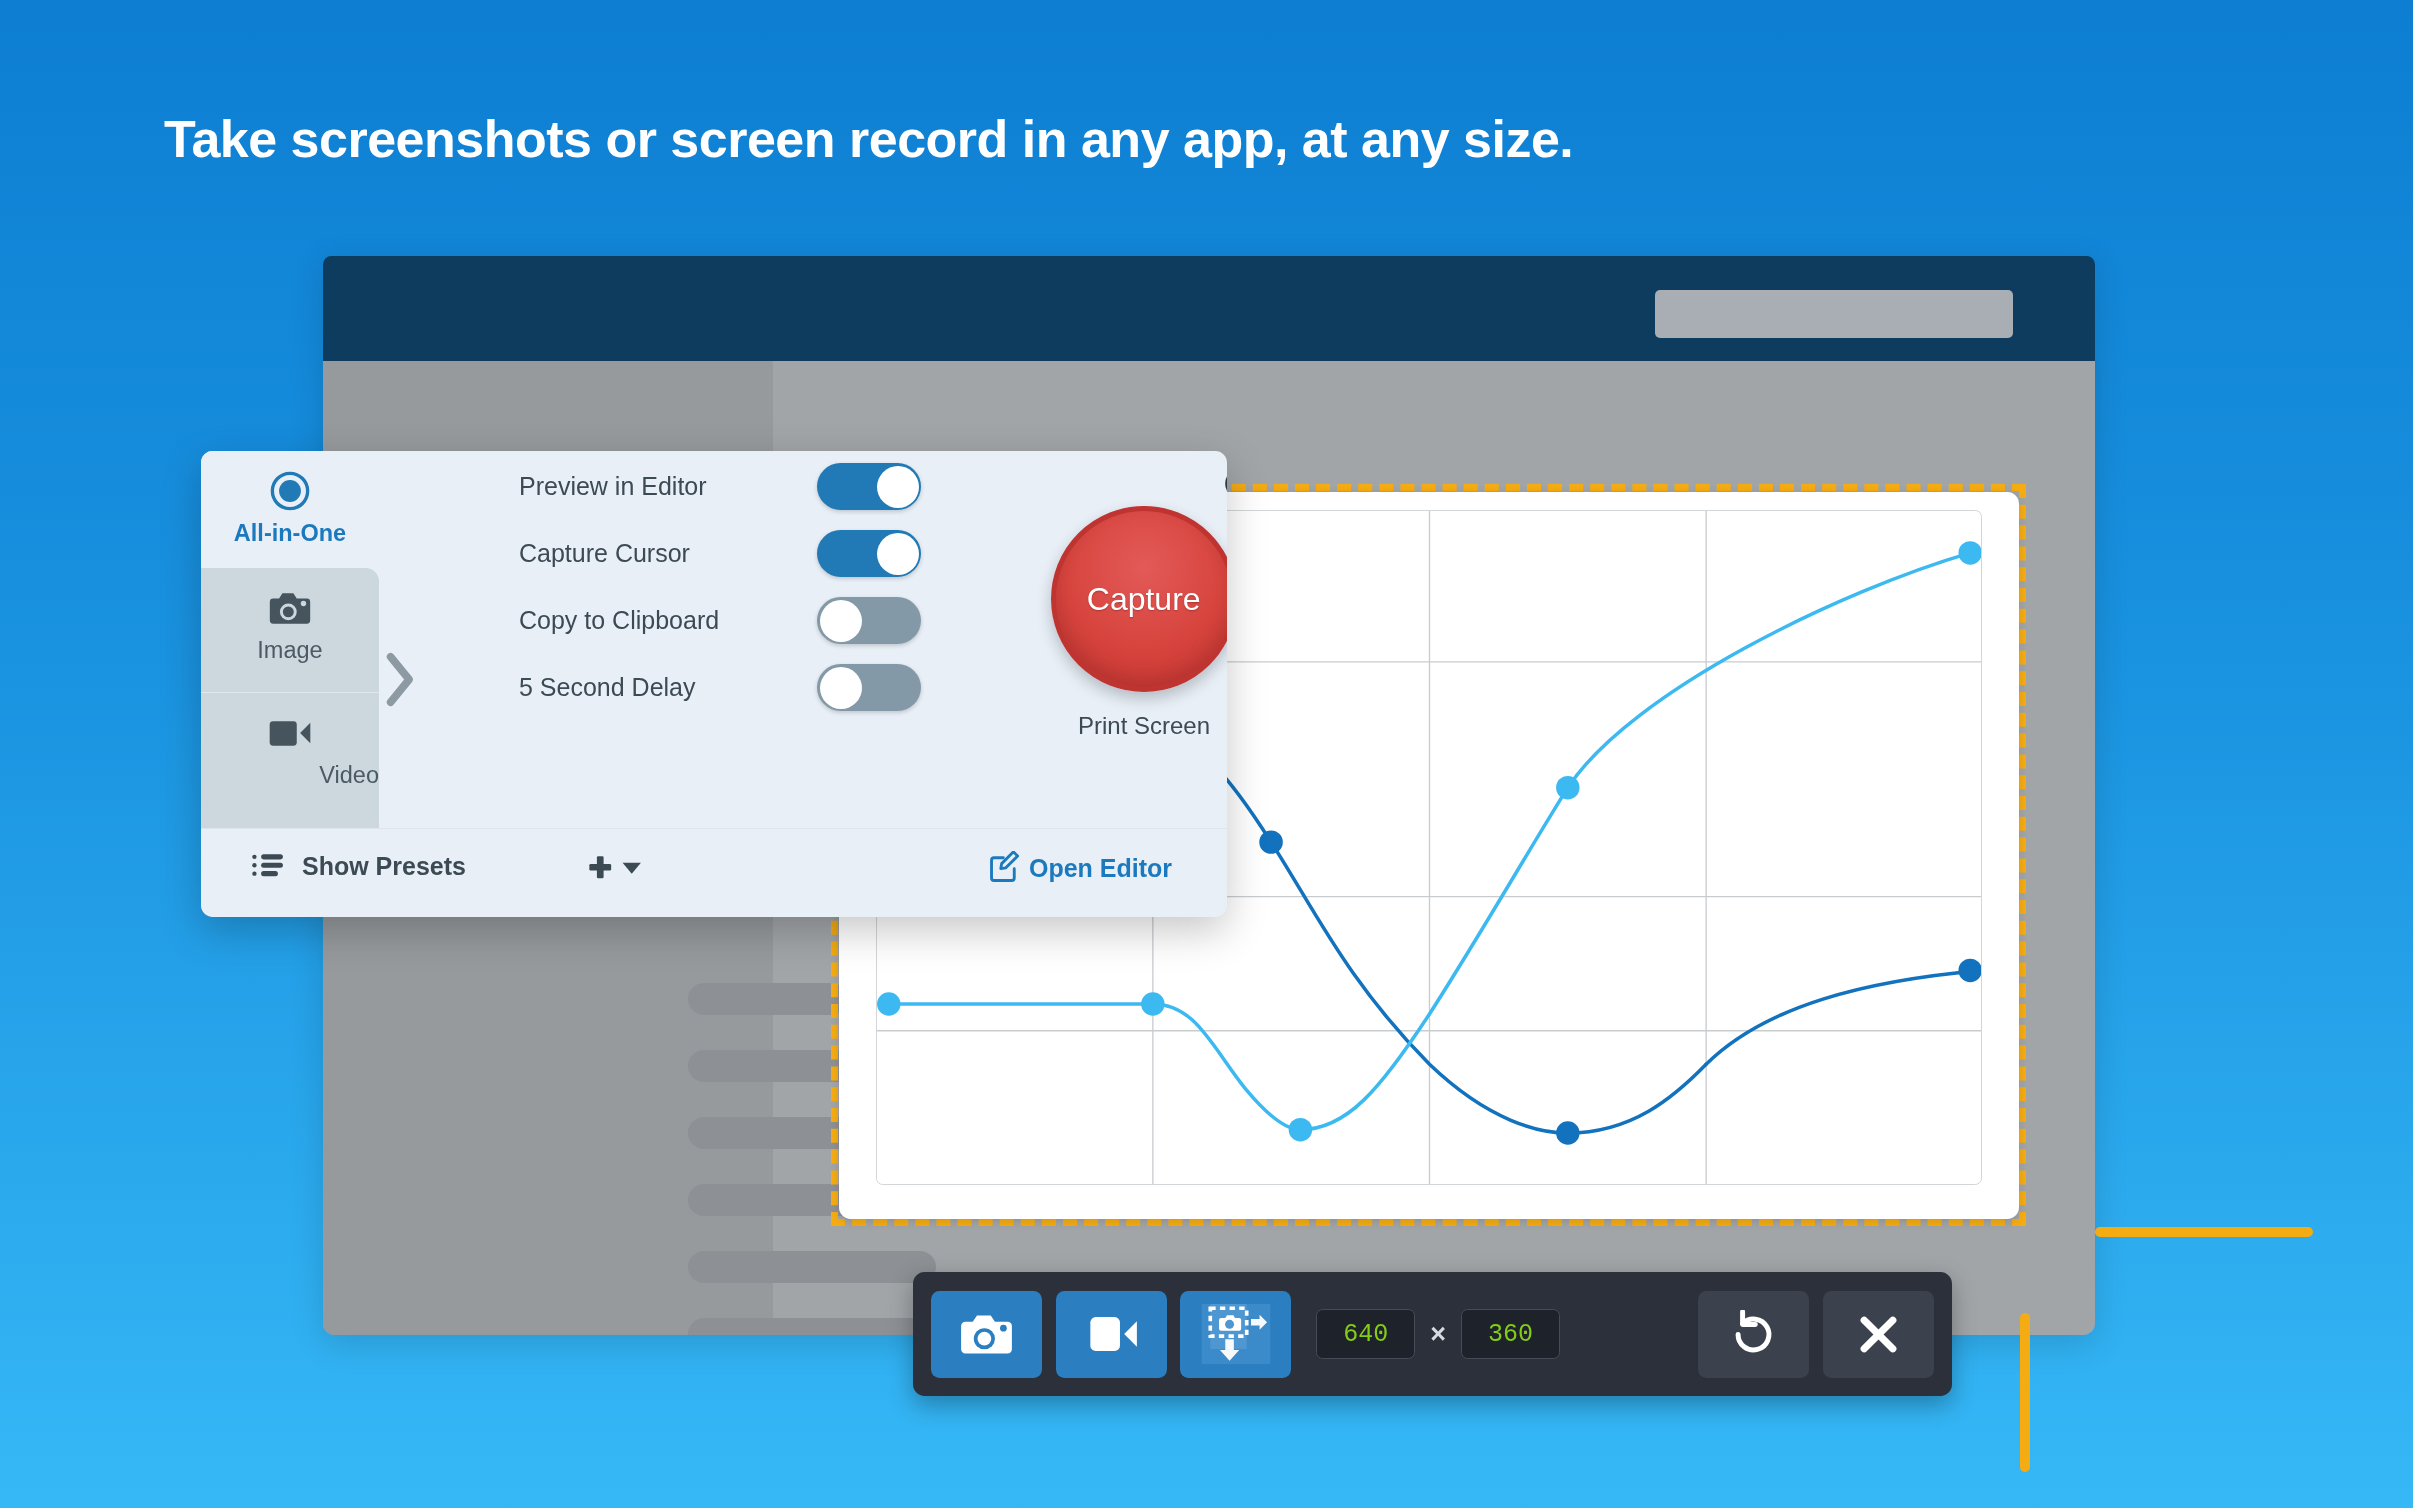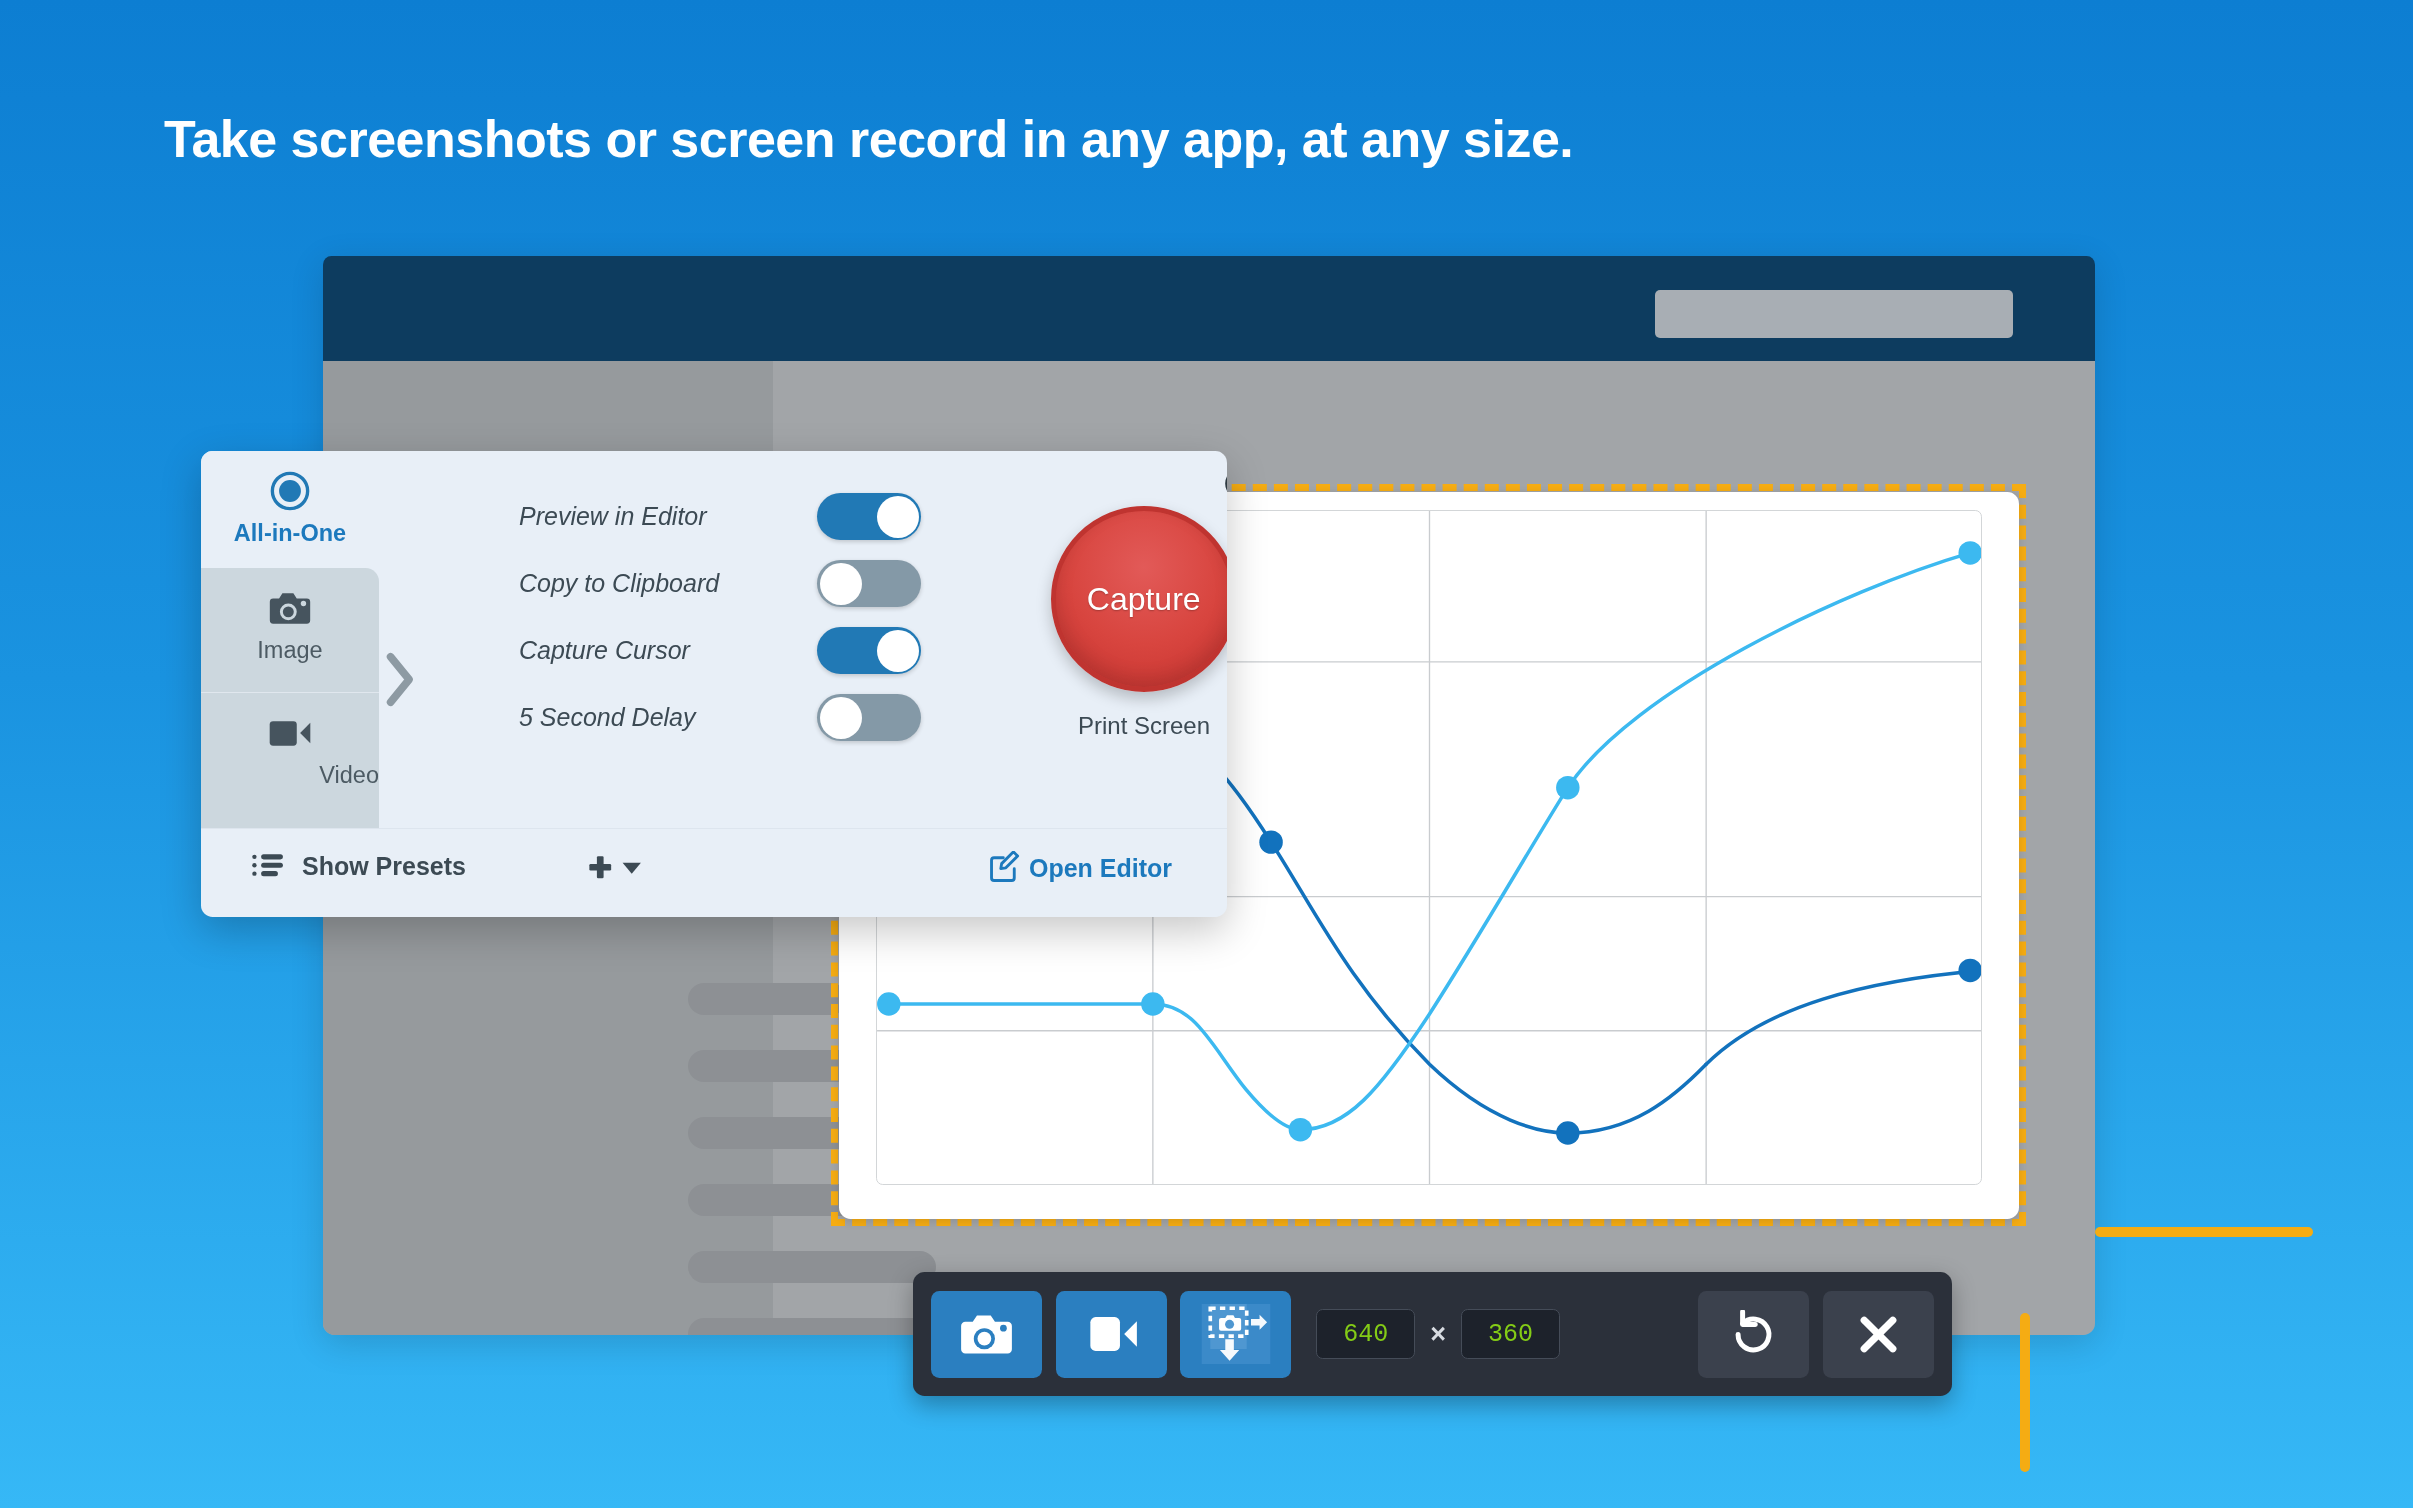--- a/index.html
+++ b/index.html
@@ -156,23 +156,22 @@
   
   #rail-chevron {
     position: absolute;
     left: 181px; top: 199px;
     width: 34px; height: 59px;
   }
 
   
   #settings {
     position: absolute;
-    left: 318px; top: 32px;
+    left: 318px; top: 2px;
     width: 402px;
-    font-style: italic;
   }
   .setting-row {
     position: relative;
     height: 67px;
     display: flex;
     align-items: center;
   }
   .setting-label {
     font-size: 25px;
     color: #3c4a54;
@@ -418,29 +417,29 @@
     <div id="settings">
 
       <div class="setting-row">
         <span class="setting-label">Preview in Editor</span>
         <div class="toggle on">
           <div class="knob"></div>
         </div>
       </div>
 
       <div class="setting-row">
+        <span class="setting-label">Capture Cursor</span>
+        <div class="toggle on">
+          <div class="knob"></div>
+        </div>
+      </div>
+
+      <div class="setting-row">
         <span class="setting-label">Copy to Clipboard</span>
         <div class="toggle off">
-          <div class="knob"></div>
-        </div>
-      </div>
-
-      <div class="setting-row">
-        <span class="setting-label">Capture Cursor</span>
-        <div class="toggle on">
           <div class="knob"></div>
         </div>
       </div>
 
       <div class="setting-row">
         <span class="setting-label">5 Second Delay</span>
         <div class="toggle off">
           <div class="knob"></div>
         </div>
       </div>

